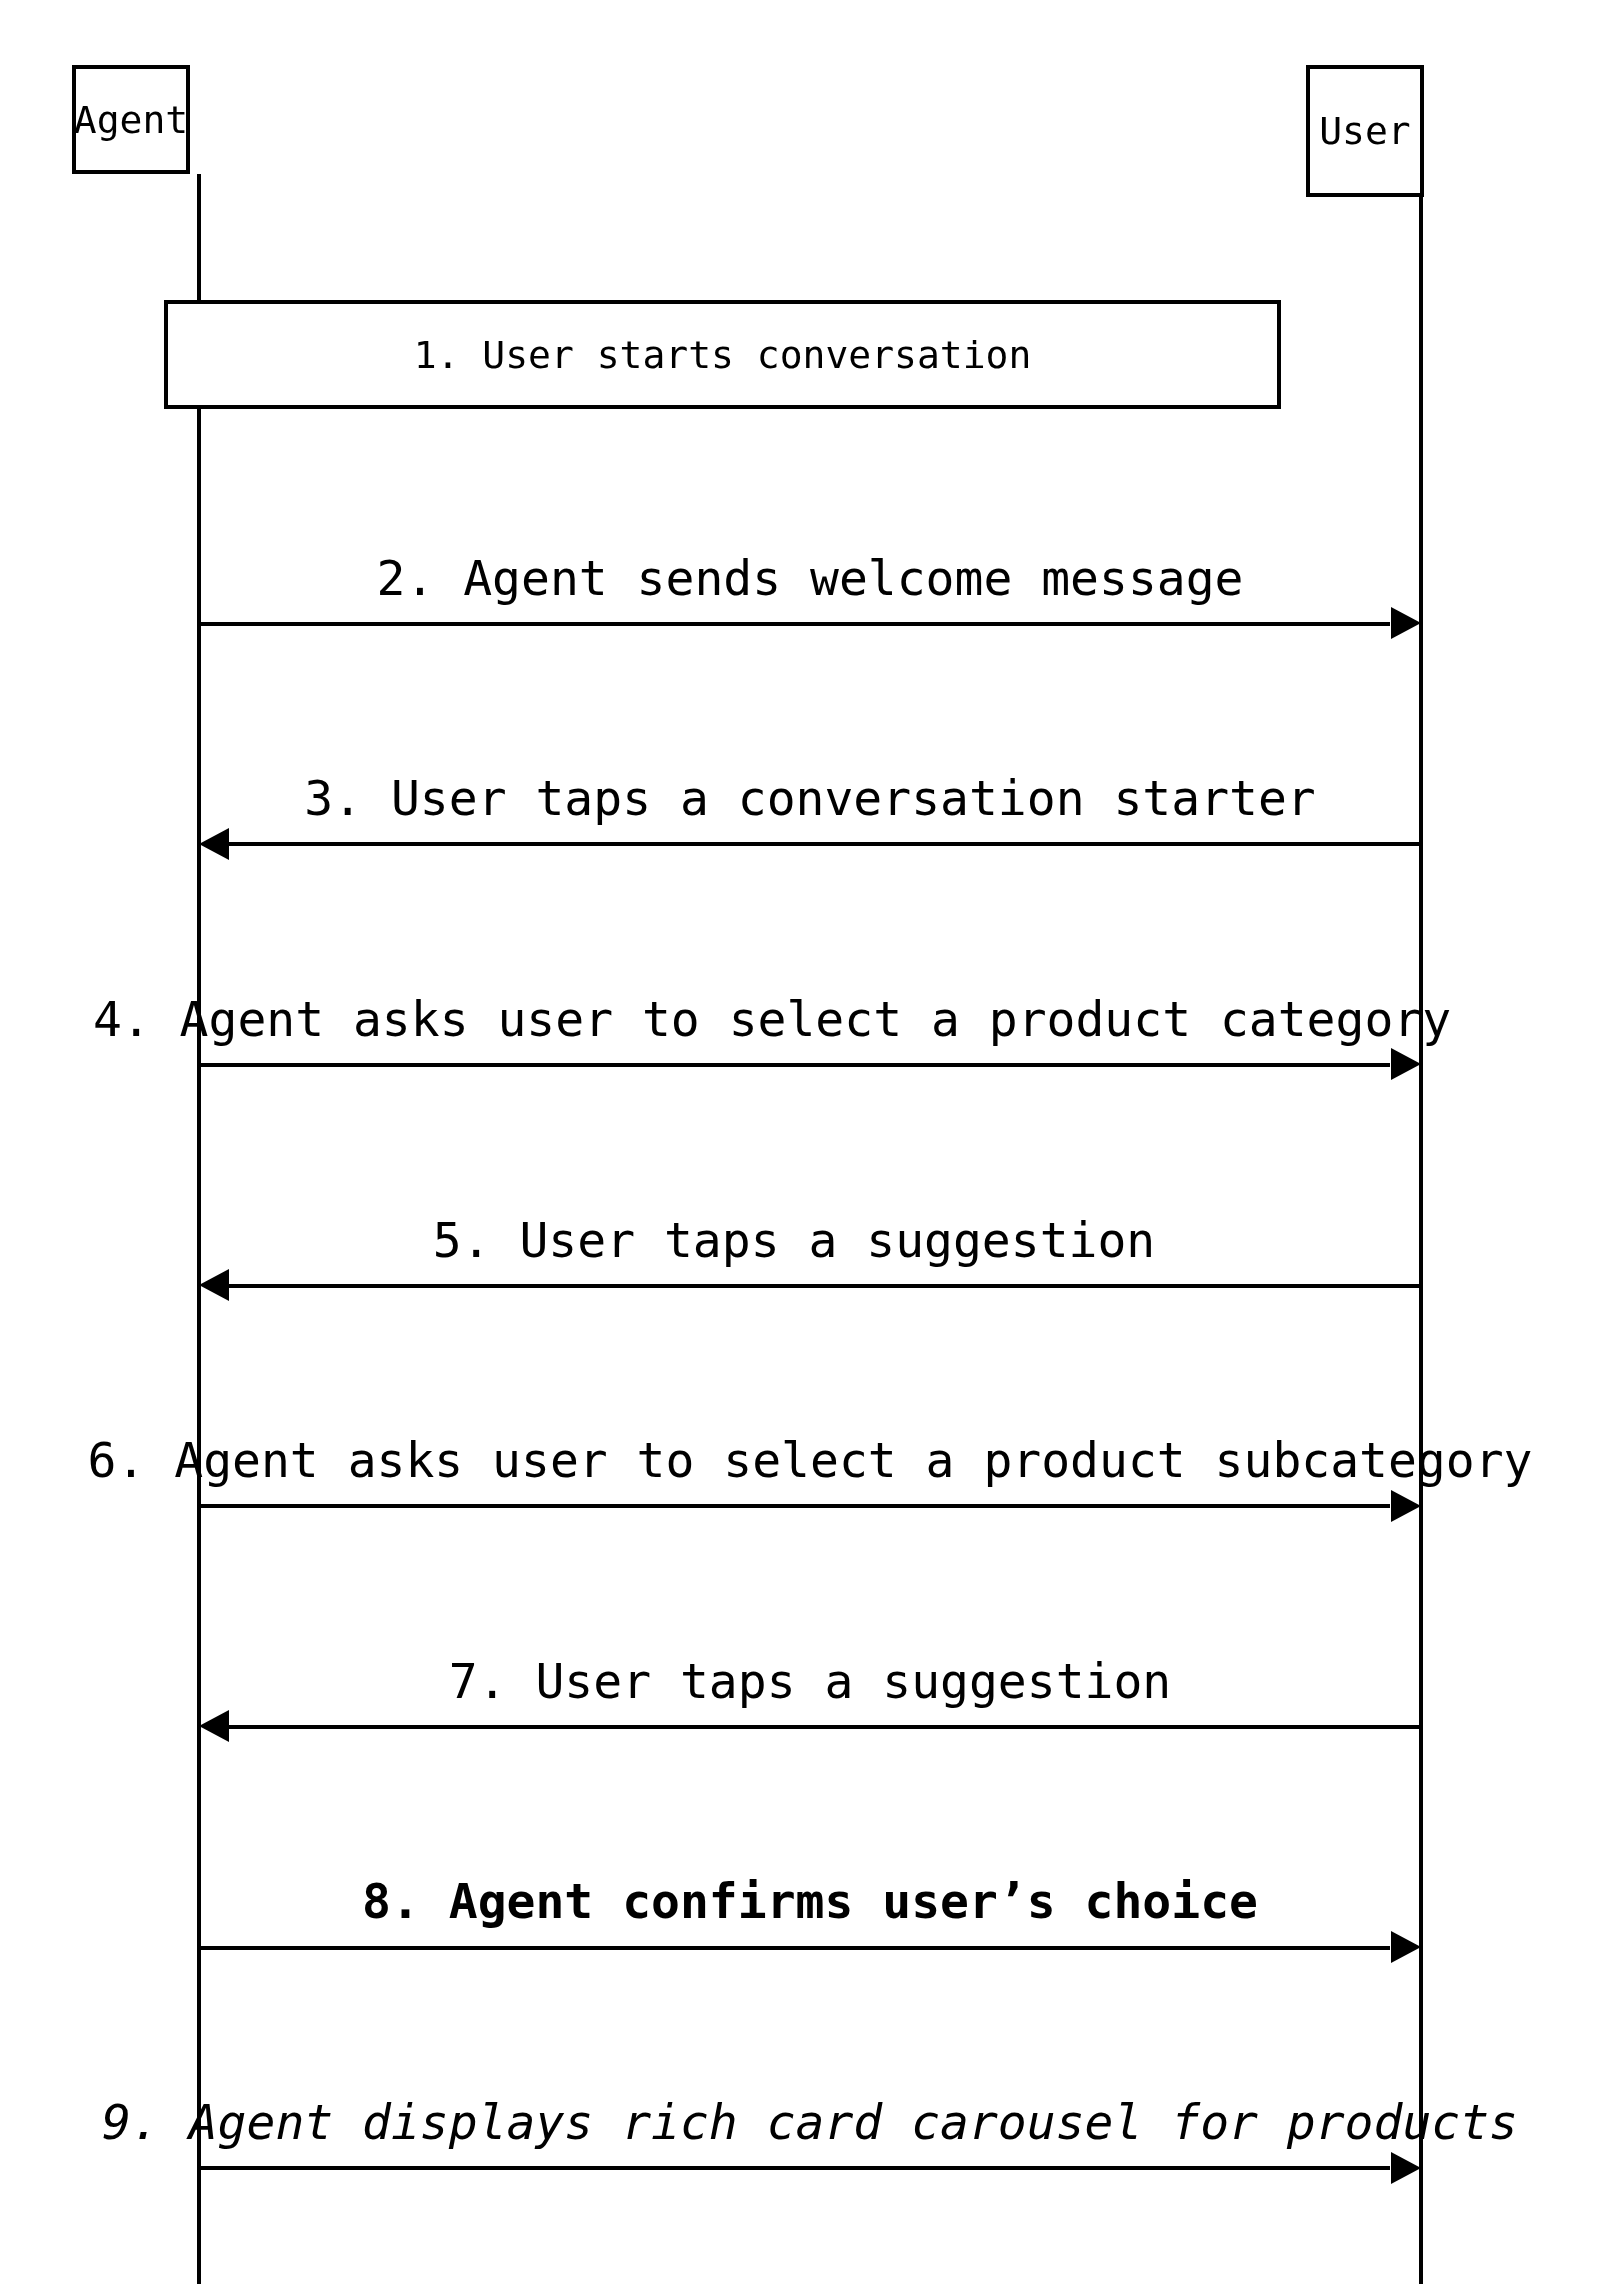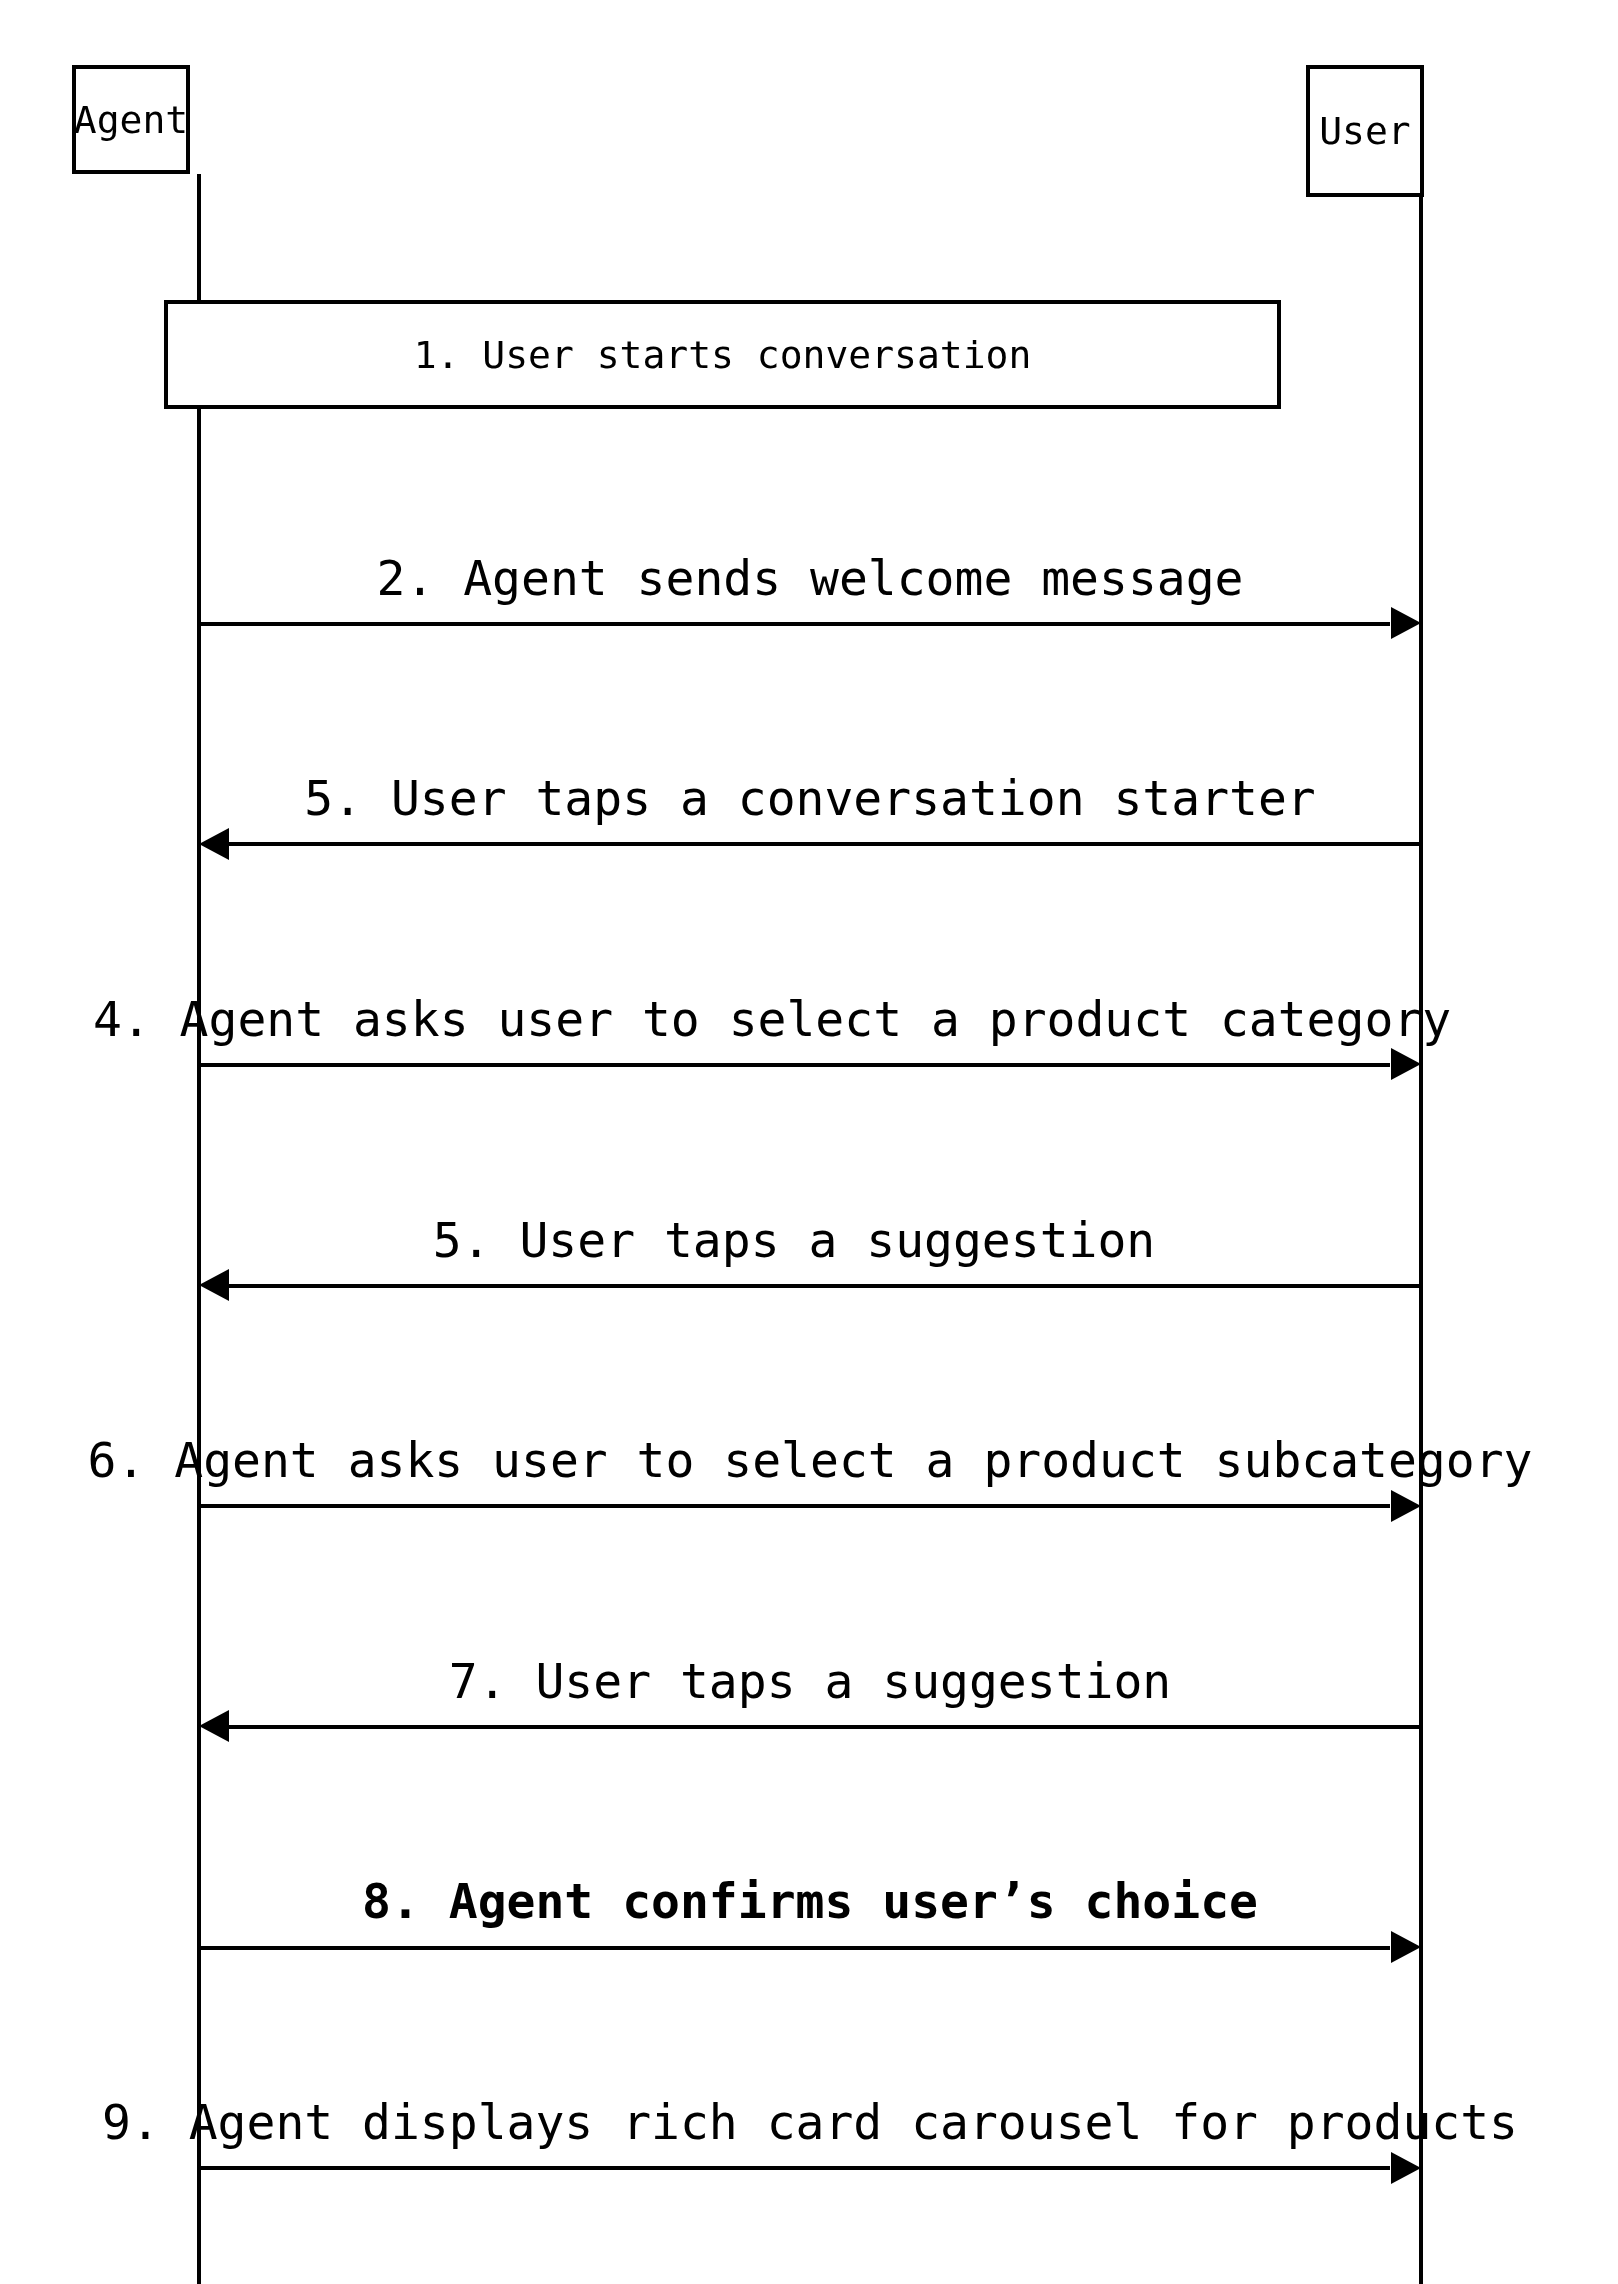--- a/index.html
+++ b/index.html
@@ -111,21 +111,21 @@
     <span class="note-label">1. User starts conversation</span>
   </div>
 
   <div class="message">
     <div class="msg-label" style="left:810px; top:554px;">2. Agent sends welcome message</div>
     <div class="msg-line" style="left:199px; top:622px; width:1191px;"></div>
     <div class="arrow-head right" style="left:1391px; top:607px;"></div>
   </div>
 
   <div class="message">
-    <div class="msg-label" style="left:810px; top:774px;">5. User taps a conversation starter</div>
+    <div class="msg-label" style="left:810px; top:774px;">3. User taps a conversation starter</div>
     <div class="msg-line" style="left:229px; top:842px; width:1191px;"></div>
     <div class="arrow-head left" style="left:199px; top:828px;"></div>
   </div>
 
   <div class="message">
     <div class="msg-label" style="left:772px; top:995px;">4. Agent asks user to select a product category</div>
     <div class="msg-line" style="left:199px; top:1063px; width:1191px;"></div>
     <div class="arrow-head right" style="left:1391px; top:1048px;"></div>
   </div>
 
@@ -147,21 +147,21 @@
     <div class="arrow-head left" style="left:199px; top:1710px;"></div>
   </div>
 
   <div class="message">
     <div class="msg-label" style="left:810px; top:1877px;font-weight:bold;">8. Agent confirms user’s choice</div>
     <div class="msg-line" style="left:199px; top:1946px; width:1191px;"></div>
     <div class="arrow-head right" style="left:1391px; top:1931px;"></div>
   </div>
 
   <div class="message">
-    <div class="msg-label" style="left:810px; top:2098px;">9. Agent displays rich card carousel for products</div>
+    <div class="msg-label" style="left:810px; top:2098px;font-style:italic;">9. Agent displays rich card carousel for products</div>
     <div class="msg-line" style="left:199px; top:2166px; width:1191px;"></div>
     <div class="arrow-head right" style="left:1391px; top:2152px;"></div>
   </div>
 
   <div class="message">
     
     
     
   </div>
 

